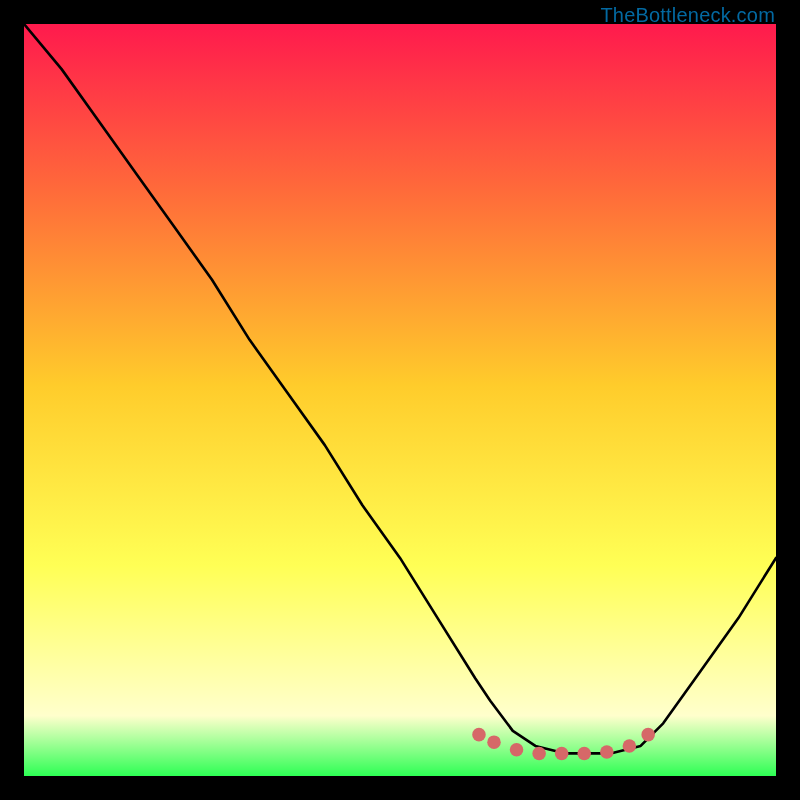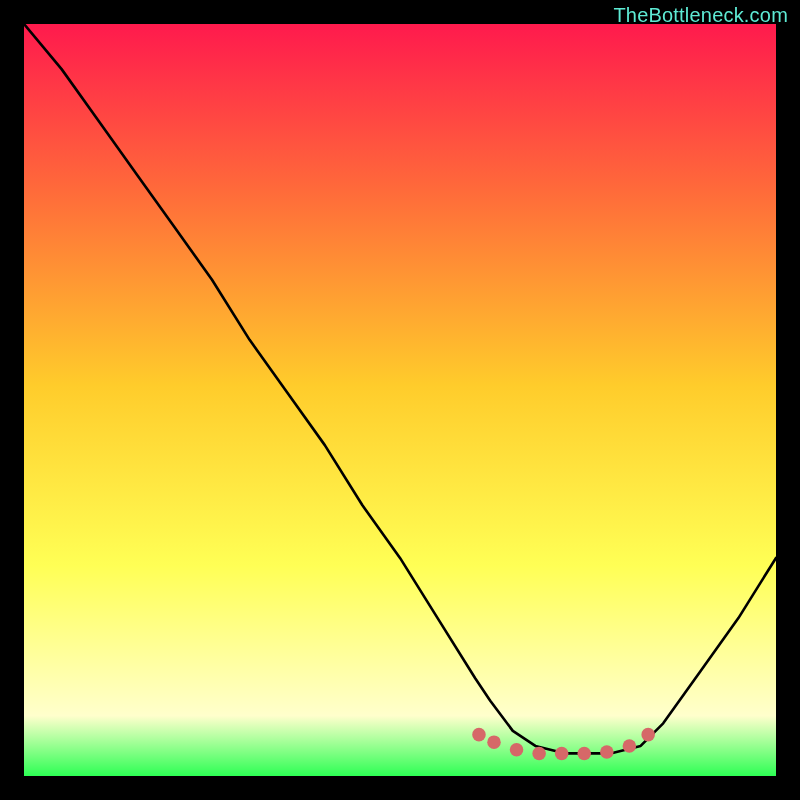--- a/index.html
+++ b/index.html
@@ -28,22 +28,22 @@
     position: absolute;
     top: 0; left: 0; right: 0; bottom: 0;
   }
   .curve-layer {
     position: absolute;
     top: 0; left: 0; right: 0; bottom: 0;
   }
   .watermark {
     position: absolute;
     top: 4px;
-    right: 12px;
-    color: #5eead4;
+    right: 25px;
+    color: #0369a1;
     font-size: 20px;
     letter-spacing: 0.2px;
     user-select: none;
   }
 </style>
 </head>
 <body>
 
 <div class="frame">
 

